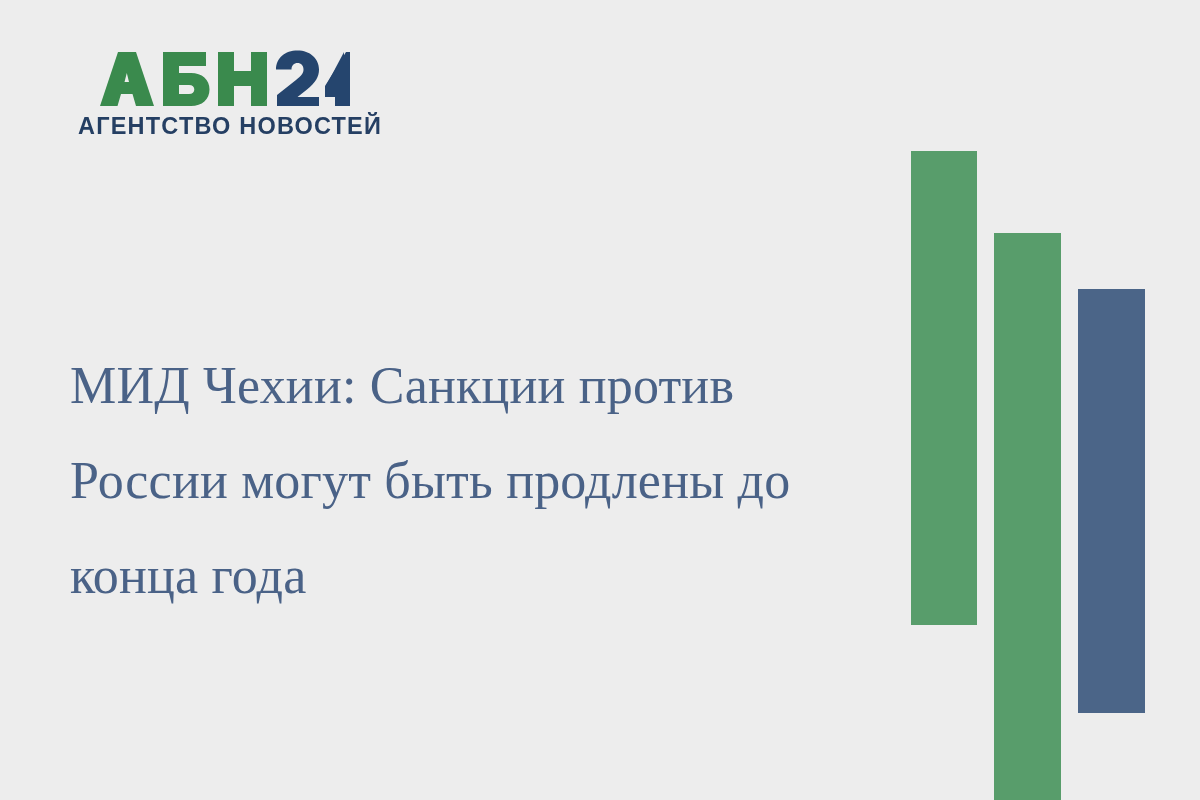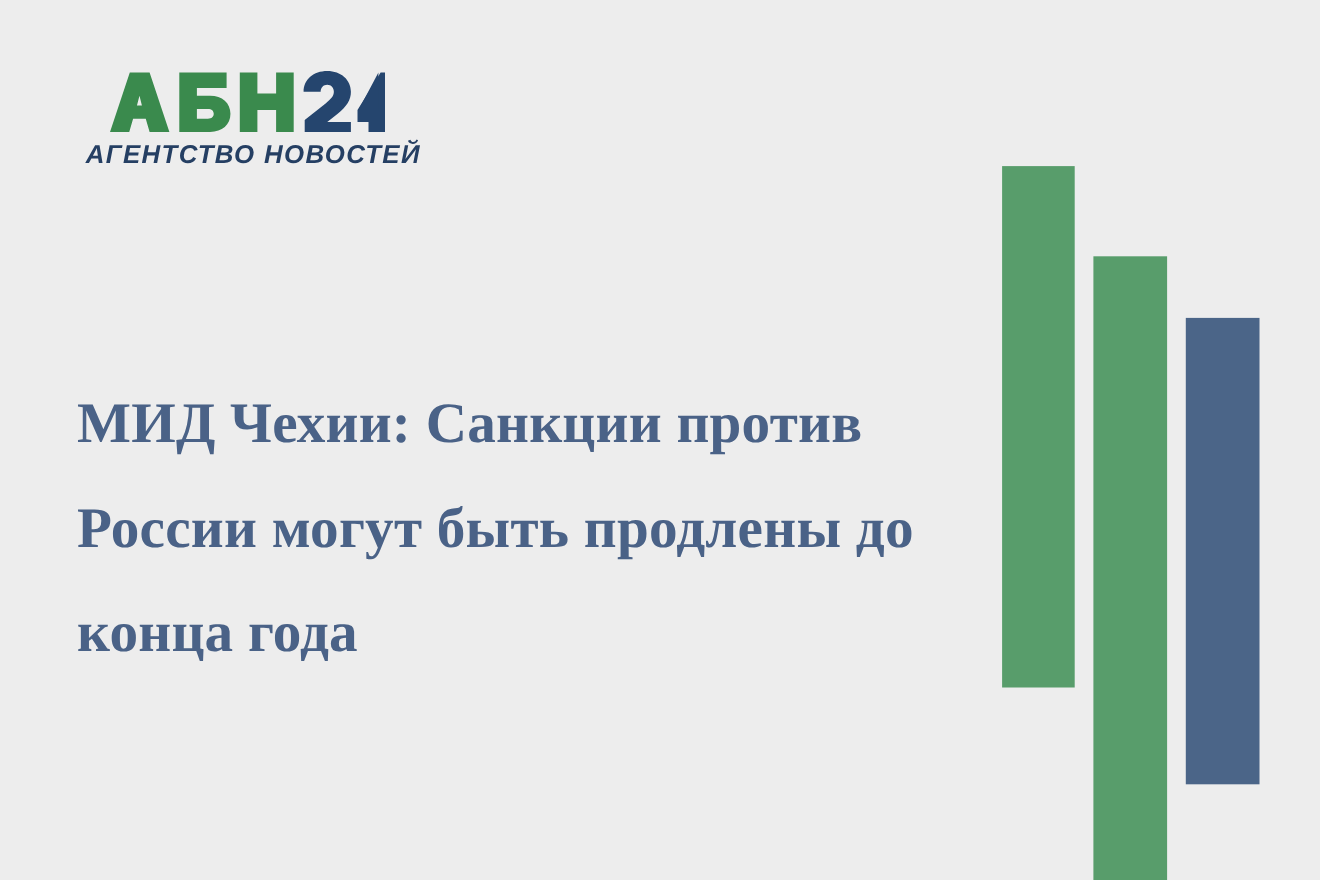--- a/index.html
+++ b/index.html
@@ -54,23 +54,22 @@
     top: 289px;
     width: 67px;
     height: 424px;
     background: #4b6588;
   }
 
   
   #logo {
     position: absolute;
     left: 78px;
-    top: 62px;
+    top: 48px;
     width: 290px;
-    font-style: italic;
   }
   #logo-wordmark {
     display: block;
     width: 272px;
     height: 62px;
   }
   #logo-tagline {
     display: block;
     margin-top: 5px;
     font-family: "Liberation Sans", sans-serif;
@@ -83,21 +82,21 @@
   }
 
   
   #headline {
     position: absolute;
     left: 70px;
     top: 338px;
     width: 810px;
     margin: 0;
     font-family: "Liberation Serif", "DejaVu Serif", serif;
-    font-weight: 700;
+    font-weight: 400;
     font-size: 52px;
     line-height: 95px;
     color: #4a6287;
     letter-spacing: 0.2px;
   }
 </style>
 </head>
 <body>
 
 <div id="card" style="background: rgb(237, 237, 237);">

